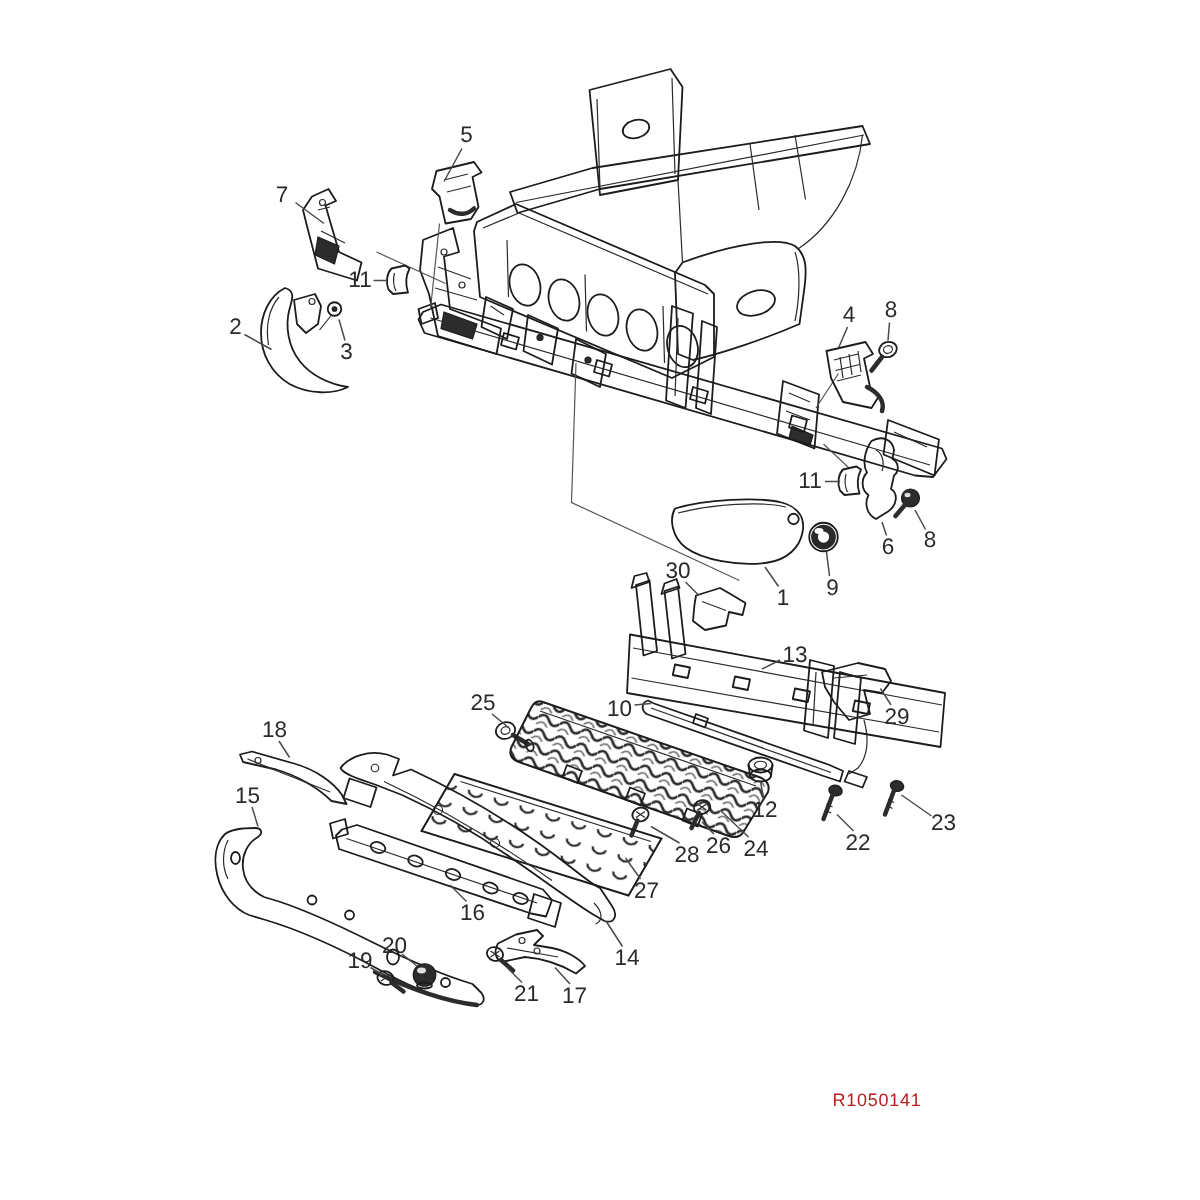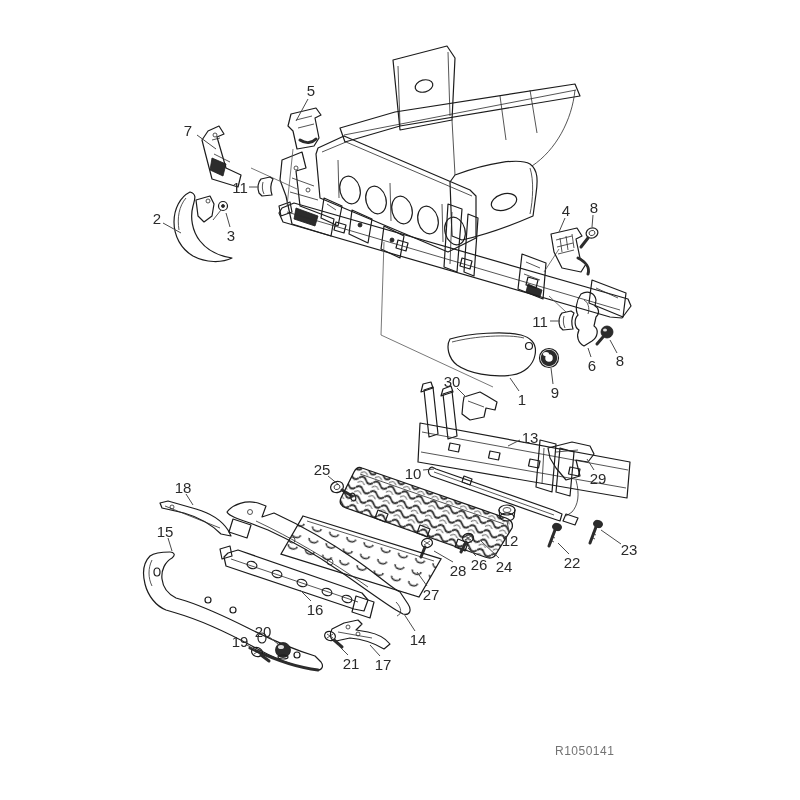--- a/index.html
+++ b/index.html
@@ -3,21 +3,21 @@
 <meta charset="utf-8">
 <style>
   html,body{margin:0;padding:0;background:#ffffff;}
   body{width:800px;height:800px;position:relative;overflow:hidden;
        font-family:"Liberation Sans", sans-serif;}
   .canvas{position:absolute;inset:0;background:#ffffff;}
   svg{position:absolute;left:0;top:0;}
   .callout-num{font-family:"Liberation Sans", sans-serif;font-size:15px;fill:#2a2a2a;
                text-anchor:middle;dominant-baseline:central;}
   .leader{stroke:#4a4a4a;stroke-width:1;}
-  .ref-code{position:absolute;left:555px;top:744px;font-size:12px;color:#737373;
+  .ref-code{position:absolute;left:555px;top:726px;font-size:12px;color:#b91c1c;
             letter-spacing:0.5px;}
   .ln{fill:none;stroke:#1c1c1c;stroke-width:1.2;stroke-linejoin:round;stroke-linecap:round;}
   .thin{fill:none;stroke:#2a2a2a;stroke-width:0.8;stroke-linejoin:round;}
   .constr{fill:none;stroke:#555;stroke-width:0.8;}
   .dk{fill:#2c2c2c;stroke:#1c1c1c;stroke-width:0.8;}
   .heavy{fill:none;stroke:#2c2c2c;stroke-width:3;stroke-linecap:round;}
 </style>
 </head>
 <body>
 

